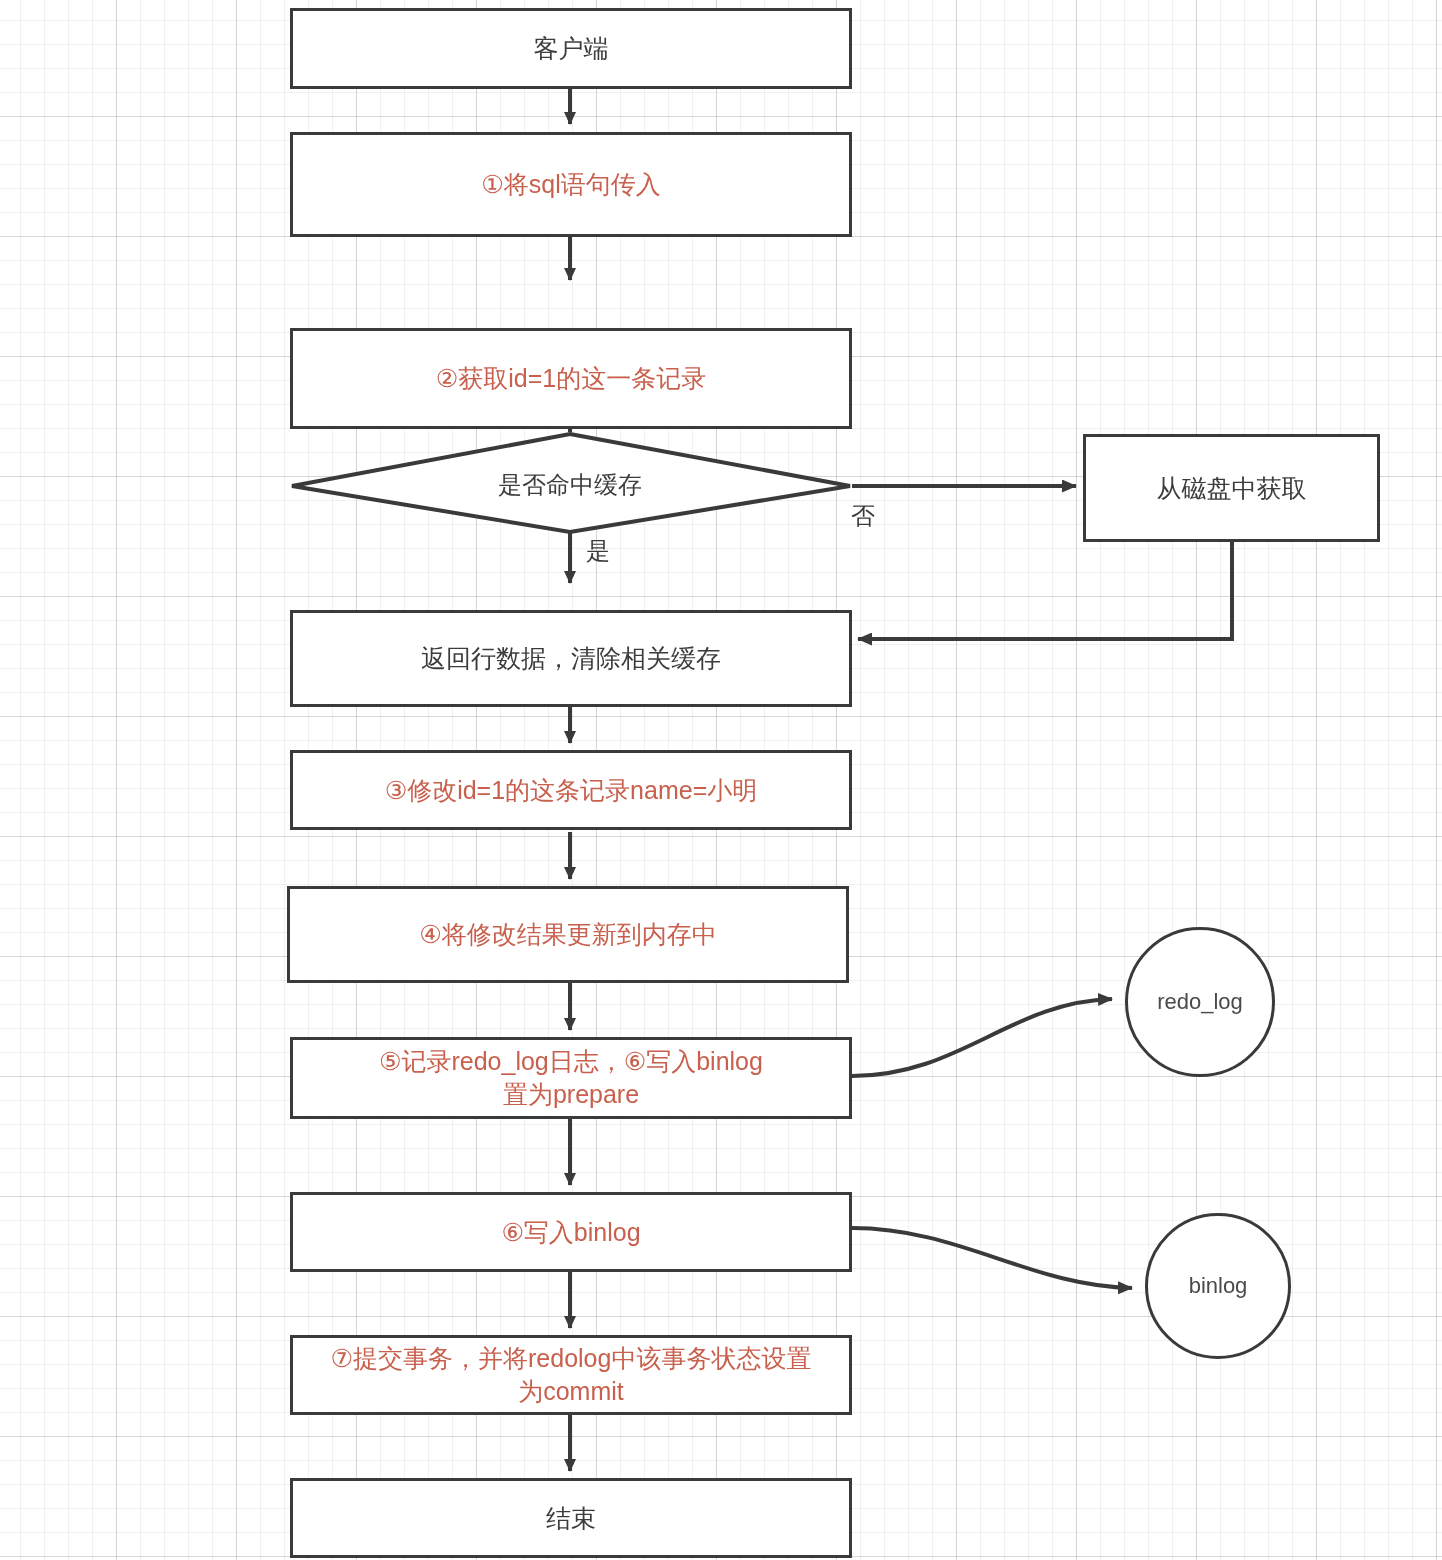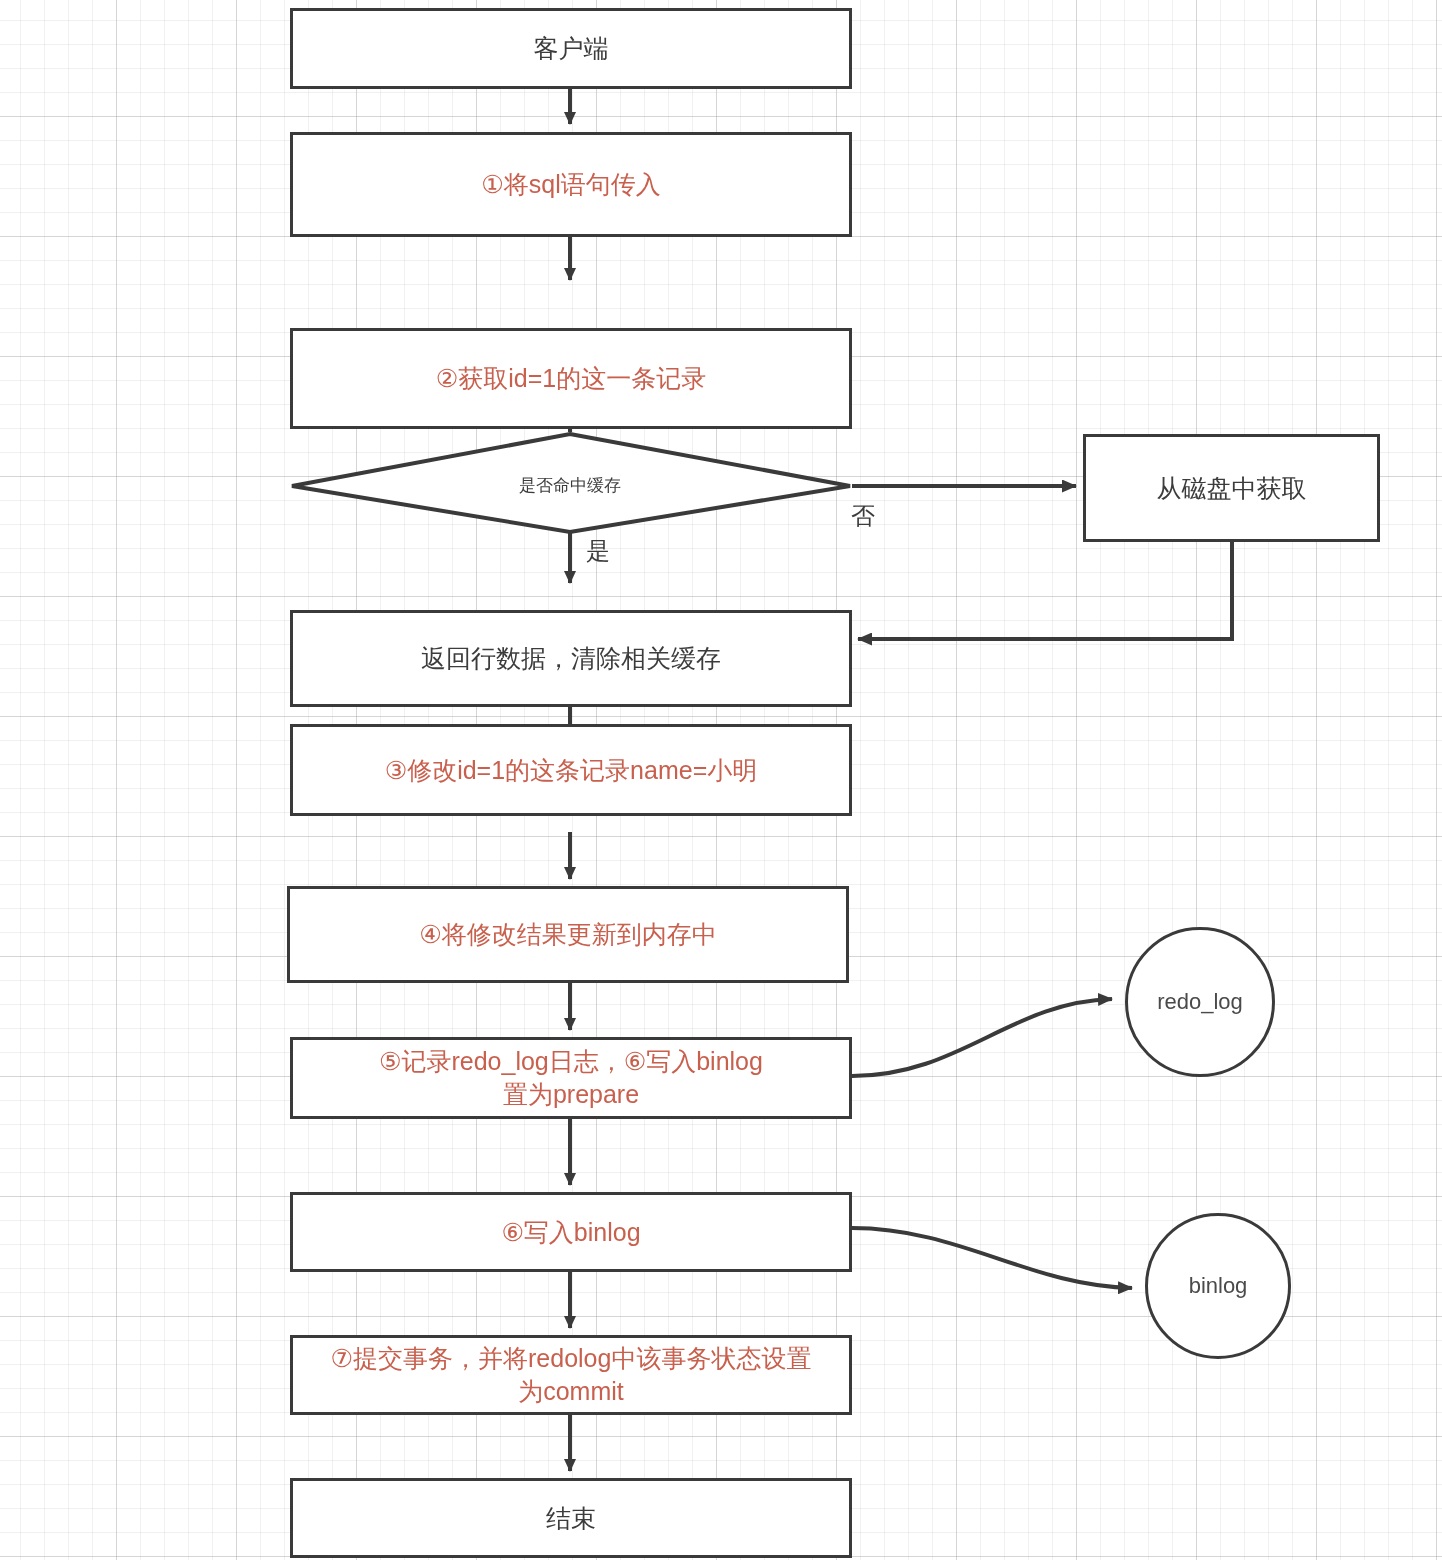--- a/index.html
+++ b/index.html
@@ -57,21 +57,21 @@
   .elabel{
     position:absolute;
     color:#3c3c3c;
     font-size:24px;
     background:transparent;
     white-space:nowrap;
   }
   .diamond-text{
     position:absolute;
     display:flex;align-items:center;justify-content:center;
-    color:#3c3c3c;font-size:17px;
+    color:#3c3c3c;font-size:24px;
     pointer-events:none;
   }
 </style>
 </head>
 <body>
 
 <div id="canvas">
 
   <svg id="edges" viewBox="0 0 1442 1560">
     <defs>
@@ -130,21 +130,21 @@
   </div>
 
   <div class="node" style="left:1083px;top:434px;width:297px;height:108px;">
     <span class="lines">从磁盘中获取</span>
   </div>
 
   <div class="node" style="left:290px;top:590px;width:562px;height:97px;margin-top:20px;">
     <span class="lines">返回行数据，清除相关缓存</span>
   </div>
 
-  <div class="node red" style="left:290px;top:724px;width:562px;height:92px;">
+  <div class="node red" style="left:290px;top:750px;width:562px;height:80px;">
     <span class="lines">③修改id=1的这条记录name=小明</span>
   </div>
 
   <div class="node red" style="left:287px;top:886px;width:562px;height:97px;">
     <span class="lines">④将修改结果更新到内存中</span>
   </div>
 
   <div class="node red" style="left:290px;top:1037px;width:562px;height:82px;">
     <span class="lines">
       <span class="ann">⑤记录redo_log日志，⑥写入binlog</span>

